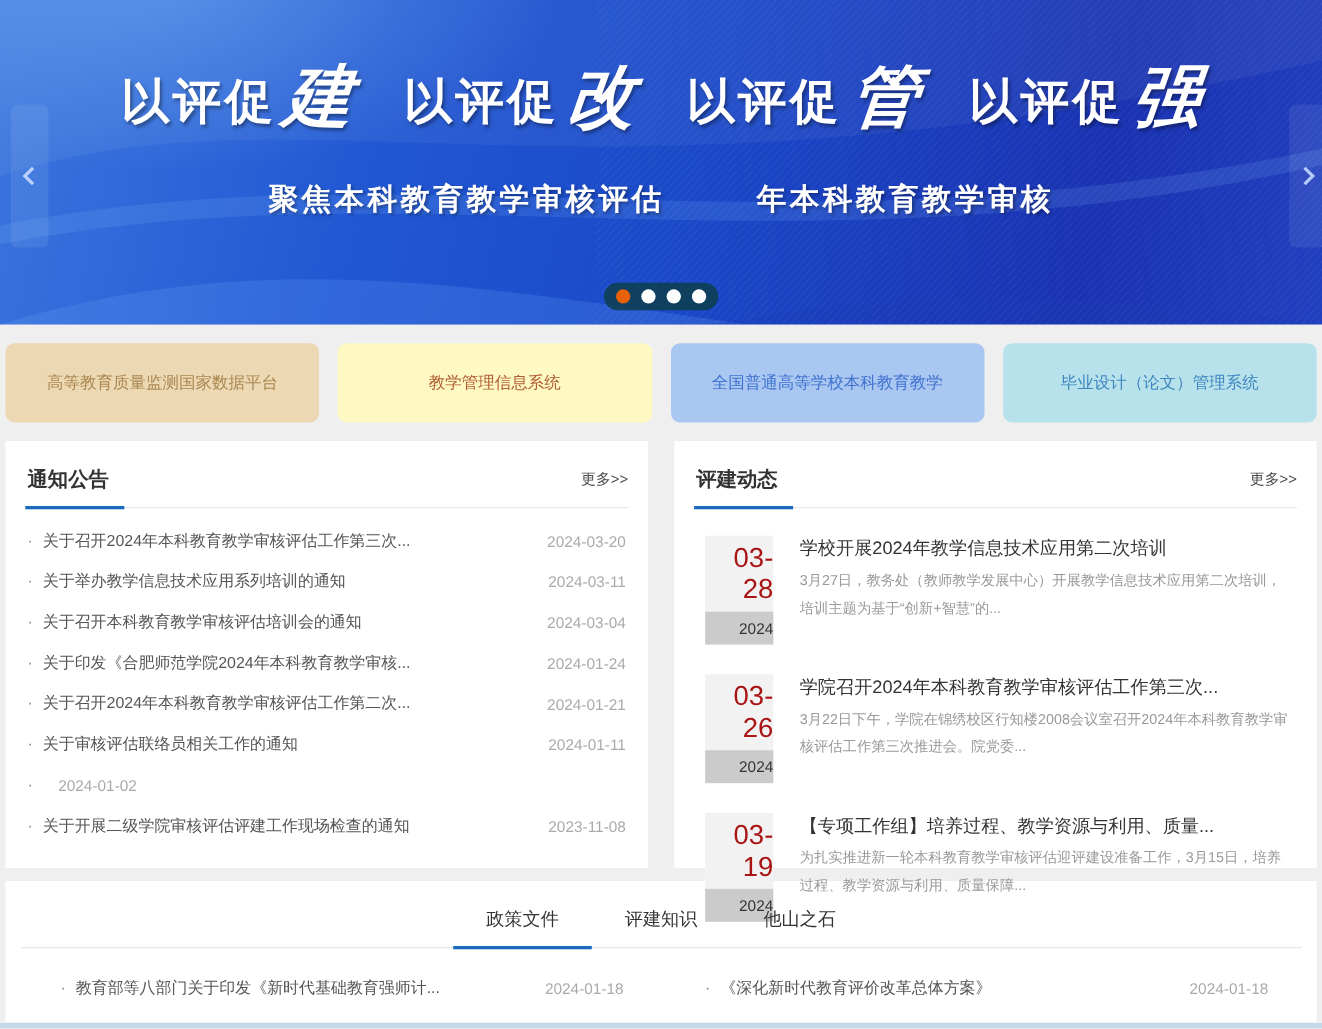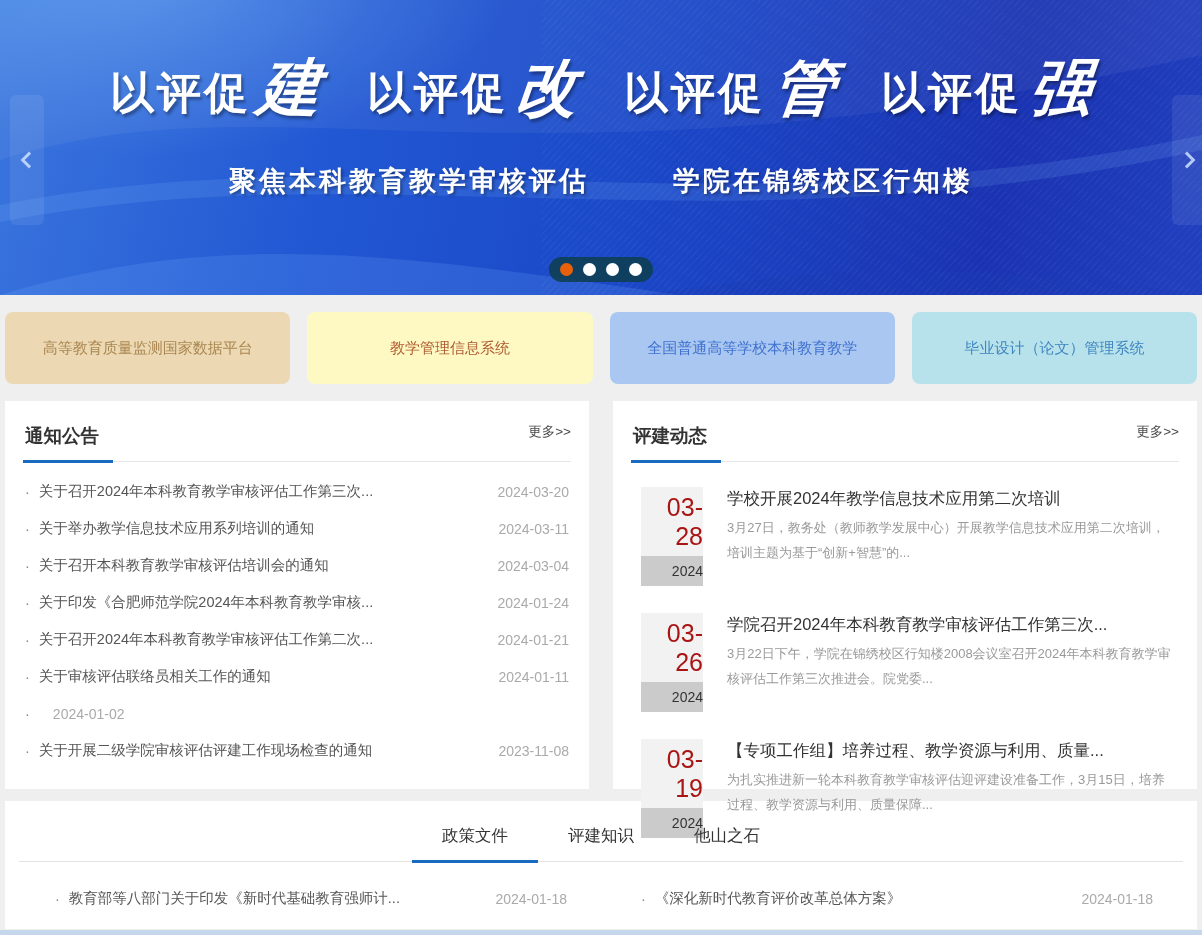--- a/index.html
+++ b/index.html
@@ -72,21 +72,21 @@
   .ql-0 { background:#ddd6a5; color:#9d8d44; }
   .ql-1 { background:#ecd8b2; color:#aa8752; }
   .ql-2 { background:#fef9c3; color:#b05c32; }
   .ql-3 { background:#aac7f2; color:#3f72cf; }
   .ql-4 { background:#b7e2ec; color:#3f86bf; }
 
   
   .panels { display:flex; gap:24px; padding:0 5px; }
   .panel { background:#fff; flex:1; height:388px; }
   .panel-head {
-    display:flex; justify-content:space-between; align-items:flex-start;
+    display:flex; justify-content:space-between; align-items:center;
     border-bottom:1px solid #e6e6e6; margin:0 18px; padding-top:22px;
   }
   .panel-title {
     font-size:18.5px; color:#333; padding:0 10px 12px 2px;
     border-bottom:3px solid #1a6bc0; margin-bottom:-2px; min-width:90px;
   }
   .more-link { font-size:13.5px; color:#4a4a4a; text-decoration:none; padding-bottom:12px; cursor:pointer; }
 
   .notice-list { list-style:none; padding:11px 20px 0; }
   .notice-list li { display:flex; align-items:center; height:37px; font-size:14.5px; cursor:pointer; }
@@ -148,21 +148,21 @@
       <span class="sl-big">管</span>
     </span>
     <span class="slogan-group">
       <span class="sl-prefix">以评促</span>
       <span class="sl-big">强</span>
     </span>
   </div>
 
   <div class="banner-subtitle">
     <span>聚焦本科教育教学审核评估</span>
-    <span>学院在锦绣校区行知楼</span>
+    <span>年本科教育教学审核</span>
   </div>
 
   <button class="car-arrow prev">
     <span class="chev left"></span>
   </button>
   <button class="car-arrow next">
     <span class="chev right"></span>
   </button>
 
   <div class="dots-pill">

